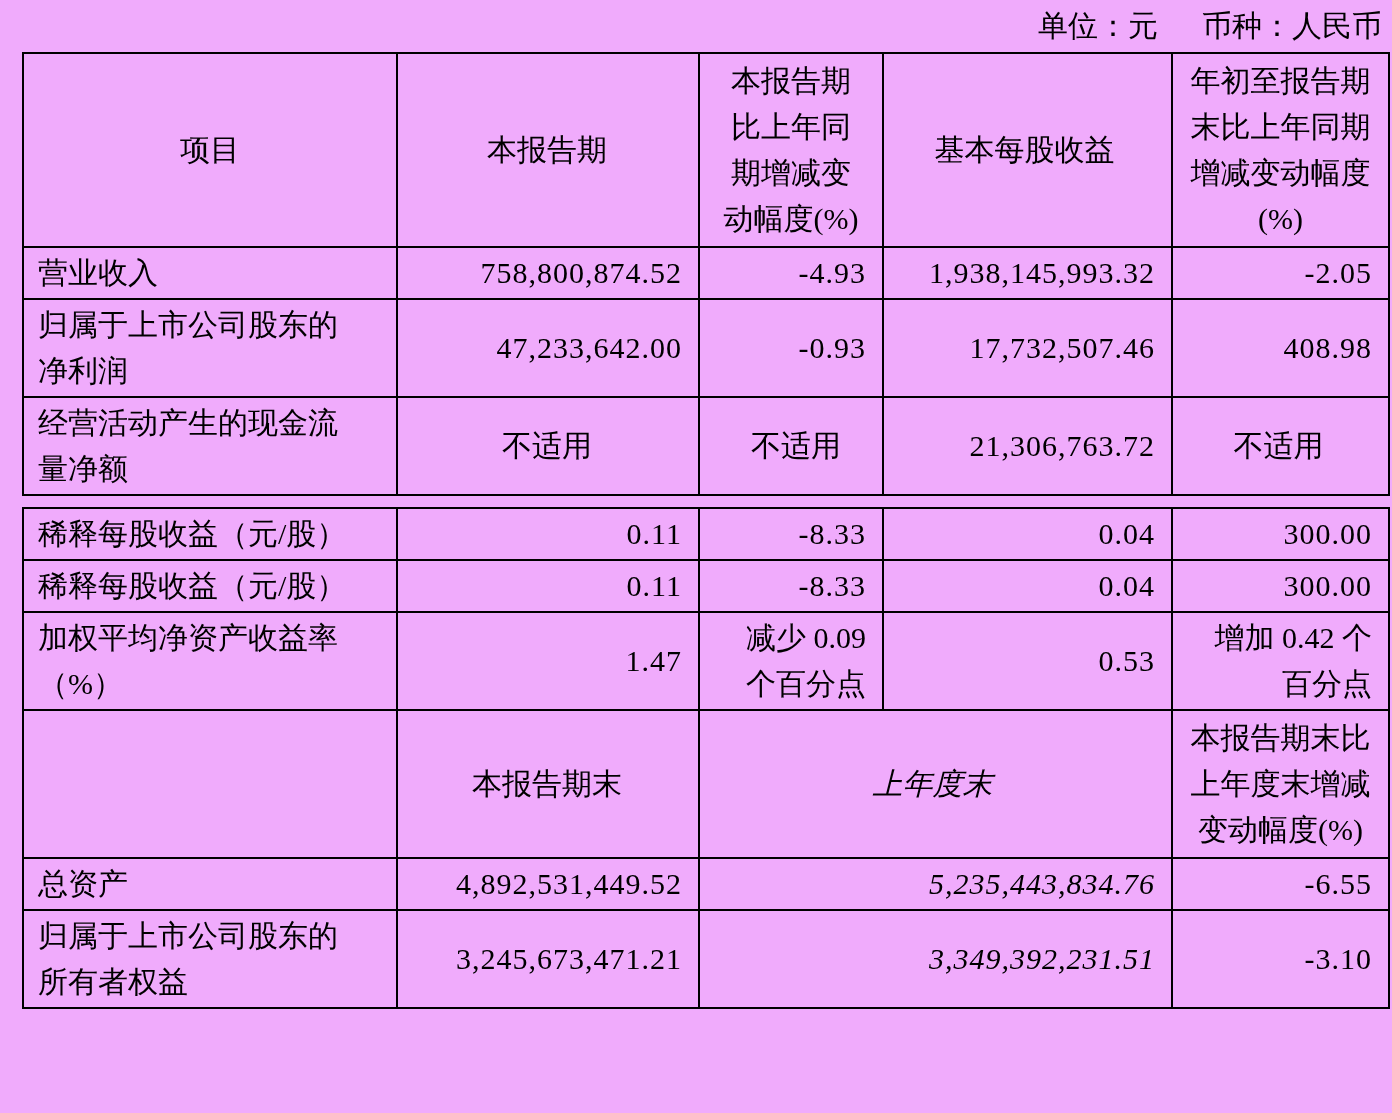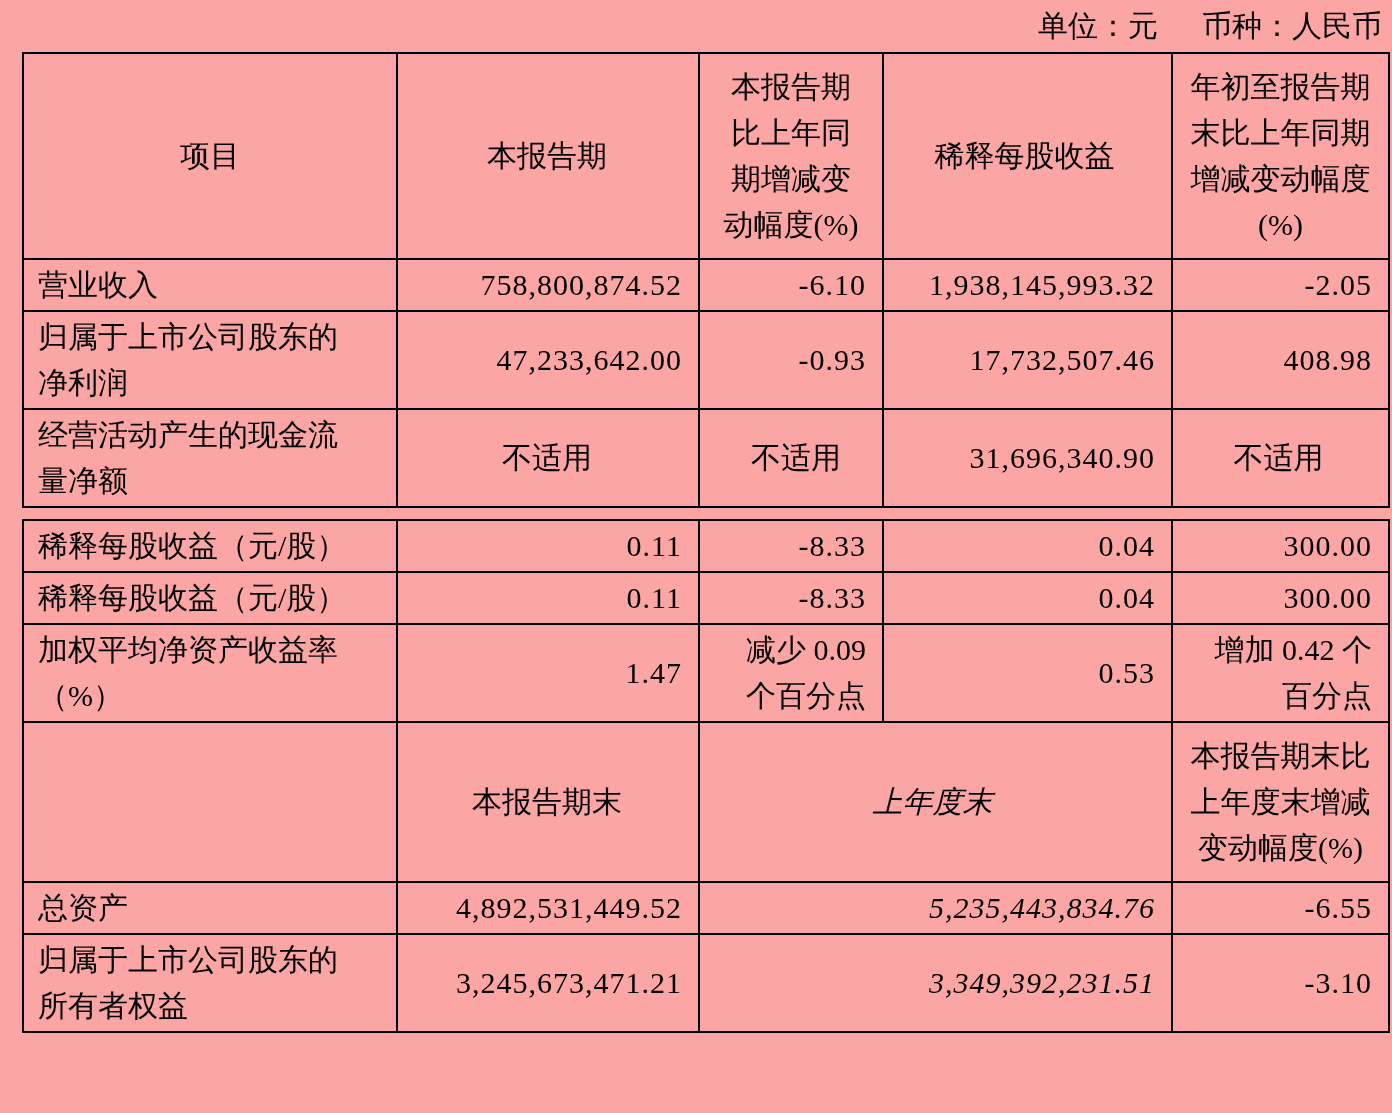--- a/index.html
+++ b/index.html
@@ -6,21 +6,21 @@
   html, body {
     margin: 0;
     padding: 0;
     background: #ffffff;
     color: #000000;
     font-family: "Liberation Serif", "DejaVu Serif", serif;
   }
   .page {
     width: 1392px;
     height: 1113px;
-    background: #fca5a5;
+    background: #f0abfc;
     padding: 6px 0 0 22px;
     overflow: hidden;
   }
   .meta-line {
     width: 1366px;
     text-align: right;
     font-size: 30px;
     line-height: 40px;
     padding-right: 6px;
     margin-bottom: 6px;
@@ -43,21 +43,21 @@
   
   td.c1  { text-align: left;  padding: 2px 34px 2px 14px; margin-left: 44px; }
   td.c2  { padding: 2px 16px 2px 14px; }
   td.c3  { padding: 2px 16px 2px 26px; }
   td.c4  { padding: 2px 16px 2px 10px; }
   td.c5  { padding: 2px 16px 2px 12px; }
   td.c34 { padding: 2px 16px 2px 10px; font-style: italic; }
   td.hd  { text-align: center; }
   td.hd.c1 { padding: 2px 10px; }
   td.hd.c3 { padding: 2px 21px; }
-  td.hd.c5 { padding: 10px 13px; }
+  td.hd.c5 { padding: 4px 13px; }
   td.num { text-align: right; letter-spacing: 1px; }
   td.ctr { text-align: center; letter-spacing: 0; }
   td.rwrap { text-align: right; }
 </style>
 </head>
 <body>
 
 <div class="page">
 
   <div class="meta-line">
@@ -70,42 +70,42 @@
         <col style="width:302px">
         <col style="width:184px">
         <col style="width:289px">
         <col style="width:217px">
     </colgroup>
     <tbody>
         <tr style="height:190px">
       <td class="hd c1">项目</td>
       <td class="hd c2">本报告期</td>
       <td class="hd c3">本报告期比上年同期增减变动幅度(%)</td>
-      <td class="hd c4">稀释每股收益</td>
+      <td class="hd c4">基本每股收益</td>
       <td class="hd c5">年初至报告期末比上年同期增减变动幅度(%)</td>
     </tr>
     <tr style="height:50px">
       <td class="c1">营业收入</td>
       <td class="c2 num">758,800,874.52</td>
-      <td class="c3 num">-6.10</td>
+      <td class="c3 num">-4.93</td>
       <td class="c4 num">1,938,145,993.32</td>
       <td class="c5 num">-2.05</td>
     </tr>
     <tr style="height:95px">
       <td class="c1">归属于上市公司股东的净利润</td>
       <td class="c2 num">47,233,642.00</td>
       <td class="c3 num">-0.93</td>
       <td class="c4 num">17,732,507.46</td>
       <td class="c5 num">408.98</td>
     </tr>
     <tr style="height:95px">
       <td class="c1">经营活动产生的现金流量净额</td>
       <td class="c2 ctr">不适用</td>
       <td class="c3 ctr">不适用</td>
-      <td class="c4 num">31,696,340.90</td>
+      <td class="c4 num">21,306,763.72</td>
       <td class="c5 ctr">不适用</td>
     </tr>
   </tbody>
     </table>
 
   <div class="gap"></div>
 
   <table class="fin">
     <colgroup>
       <col style="width:374px">

